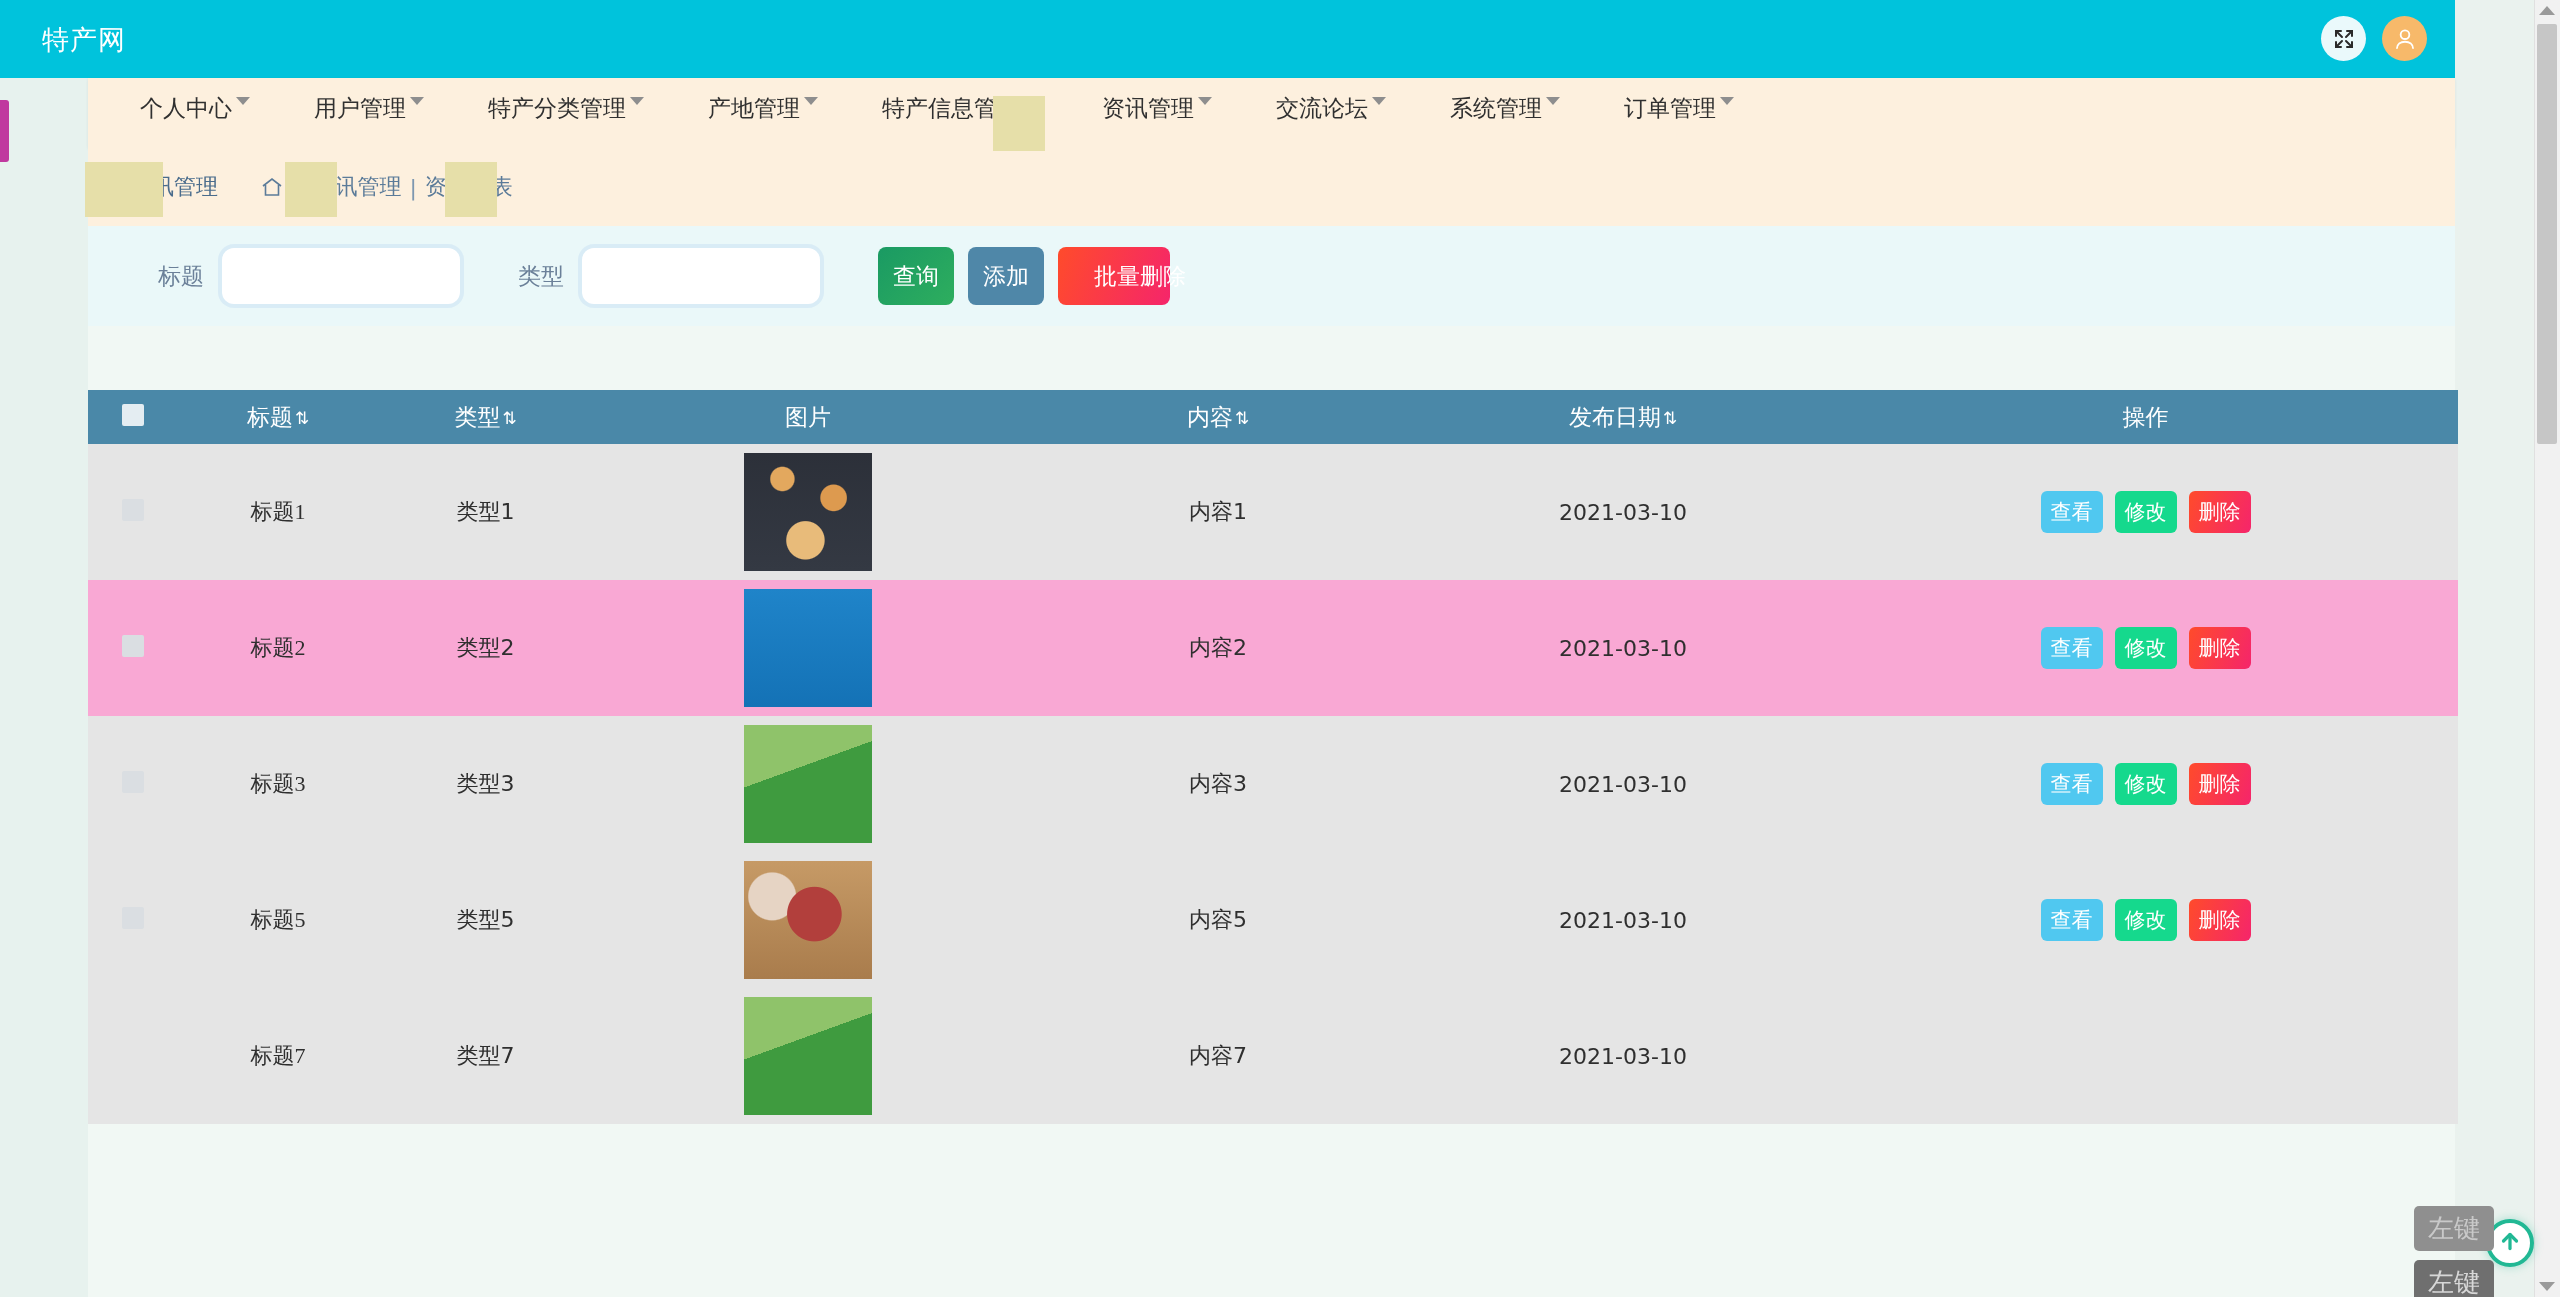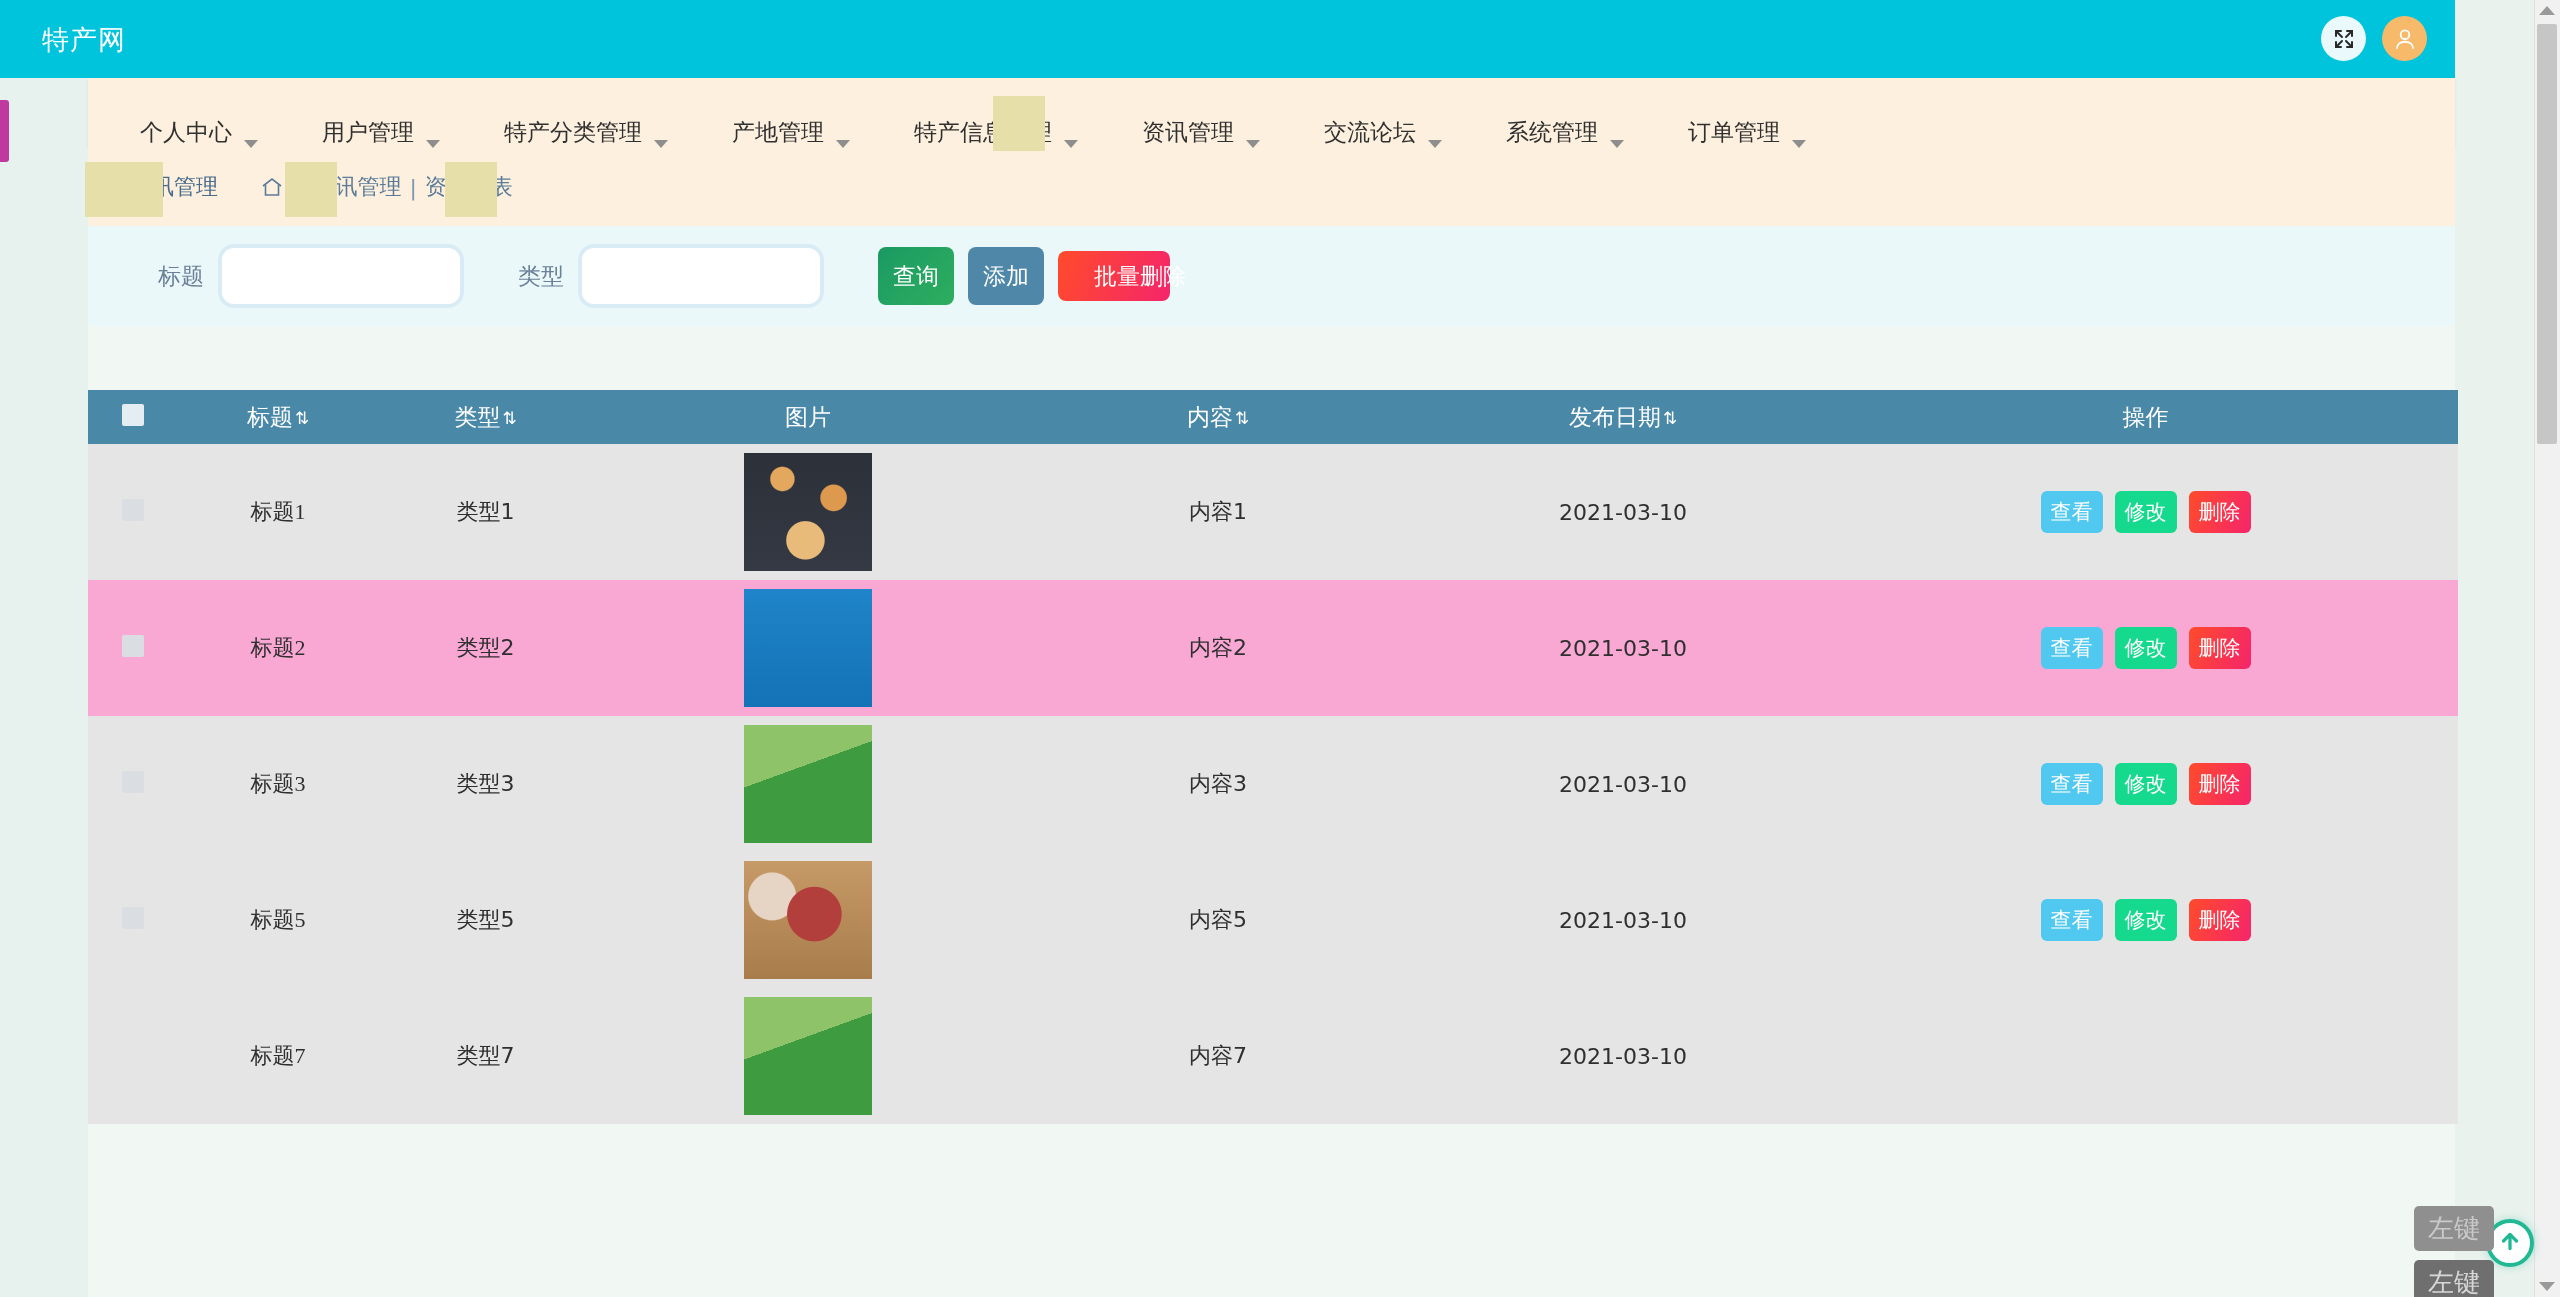--- a/index.html
+++ b/index.html
@@ -70,22 +70,22 @@
 
   
   .navbar {
     position: absolute; left: 0; top: 0; width: 2367px; height: 70px;
     background: #fdf0de;
     box-shadow: 0 1px 3px rgba(0,0,0,.07);
   }
   .nav-items { display: flex; align-items: center; height: 70px; padding-left: 20px; }
   .nav-item {
     position: relative;
-    display: flex; align-items: flex-end; gap: 12px;
-    padding: 0 32px; height: 70px;
+    display: flex; align-items: flex-start; gap: 4px;
+    padding: 15px 32px; height: 70px;
     font-size: 23px; color: #303030; cursor: pointer; white-space: nowrap;
   }
   .caret {
     width: 0; height: 0; border-left: 7px solid transparent;
     border-right: 7px solid transparent; border-top: 8px solid #8e8e8e;
     margin-top: 4px;
   }
   
   .redact { position: absolute; background: #e6dfa9; z-index: 6; }
 
@@ -124,21 +124,21 @@
   }
   .btn-query {
     width: 76px; height: 58px; margin-right: 14px;
     background: linear-gradient(135deg,#1a9a63,#2eae5e);
   }
   .btn-add {
     width: 76px; height: 58px; margin-right: 14px;
     background: #4f87a8;
   }
   .btn-batch-delete {
-    width: 112px; height: 50px;
+    width: 112px; height: 58px;
     background: linear-gradient(110deg,#ff4b2b,#f5256b);
     padding-left: 36px;
   }
 
   
   .table-wrap {
     position: absolute; left: 88px; top: 390px;
     width: 2370px; background: transparent;
   }
   table { width: 2370px; border-collapse: collapse; }

